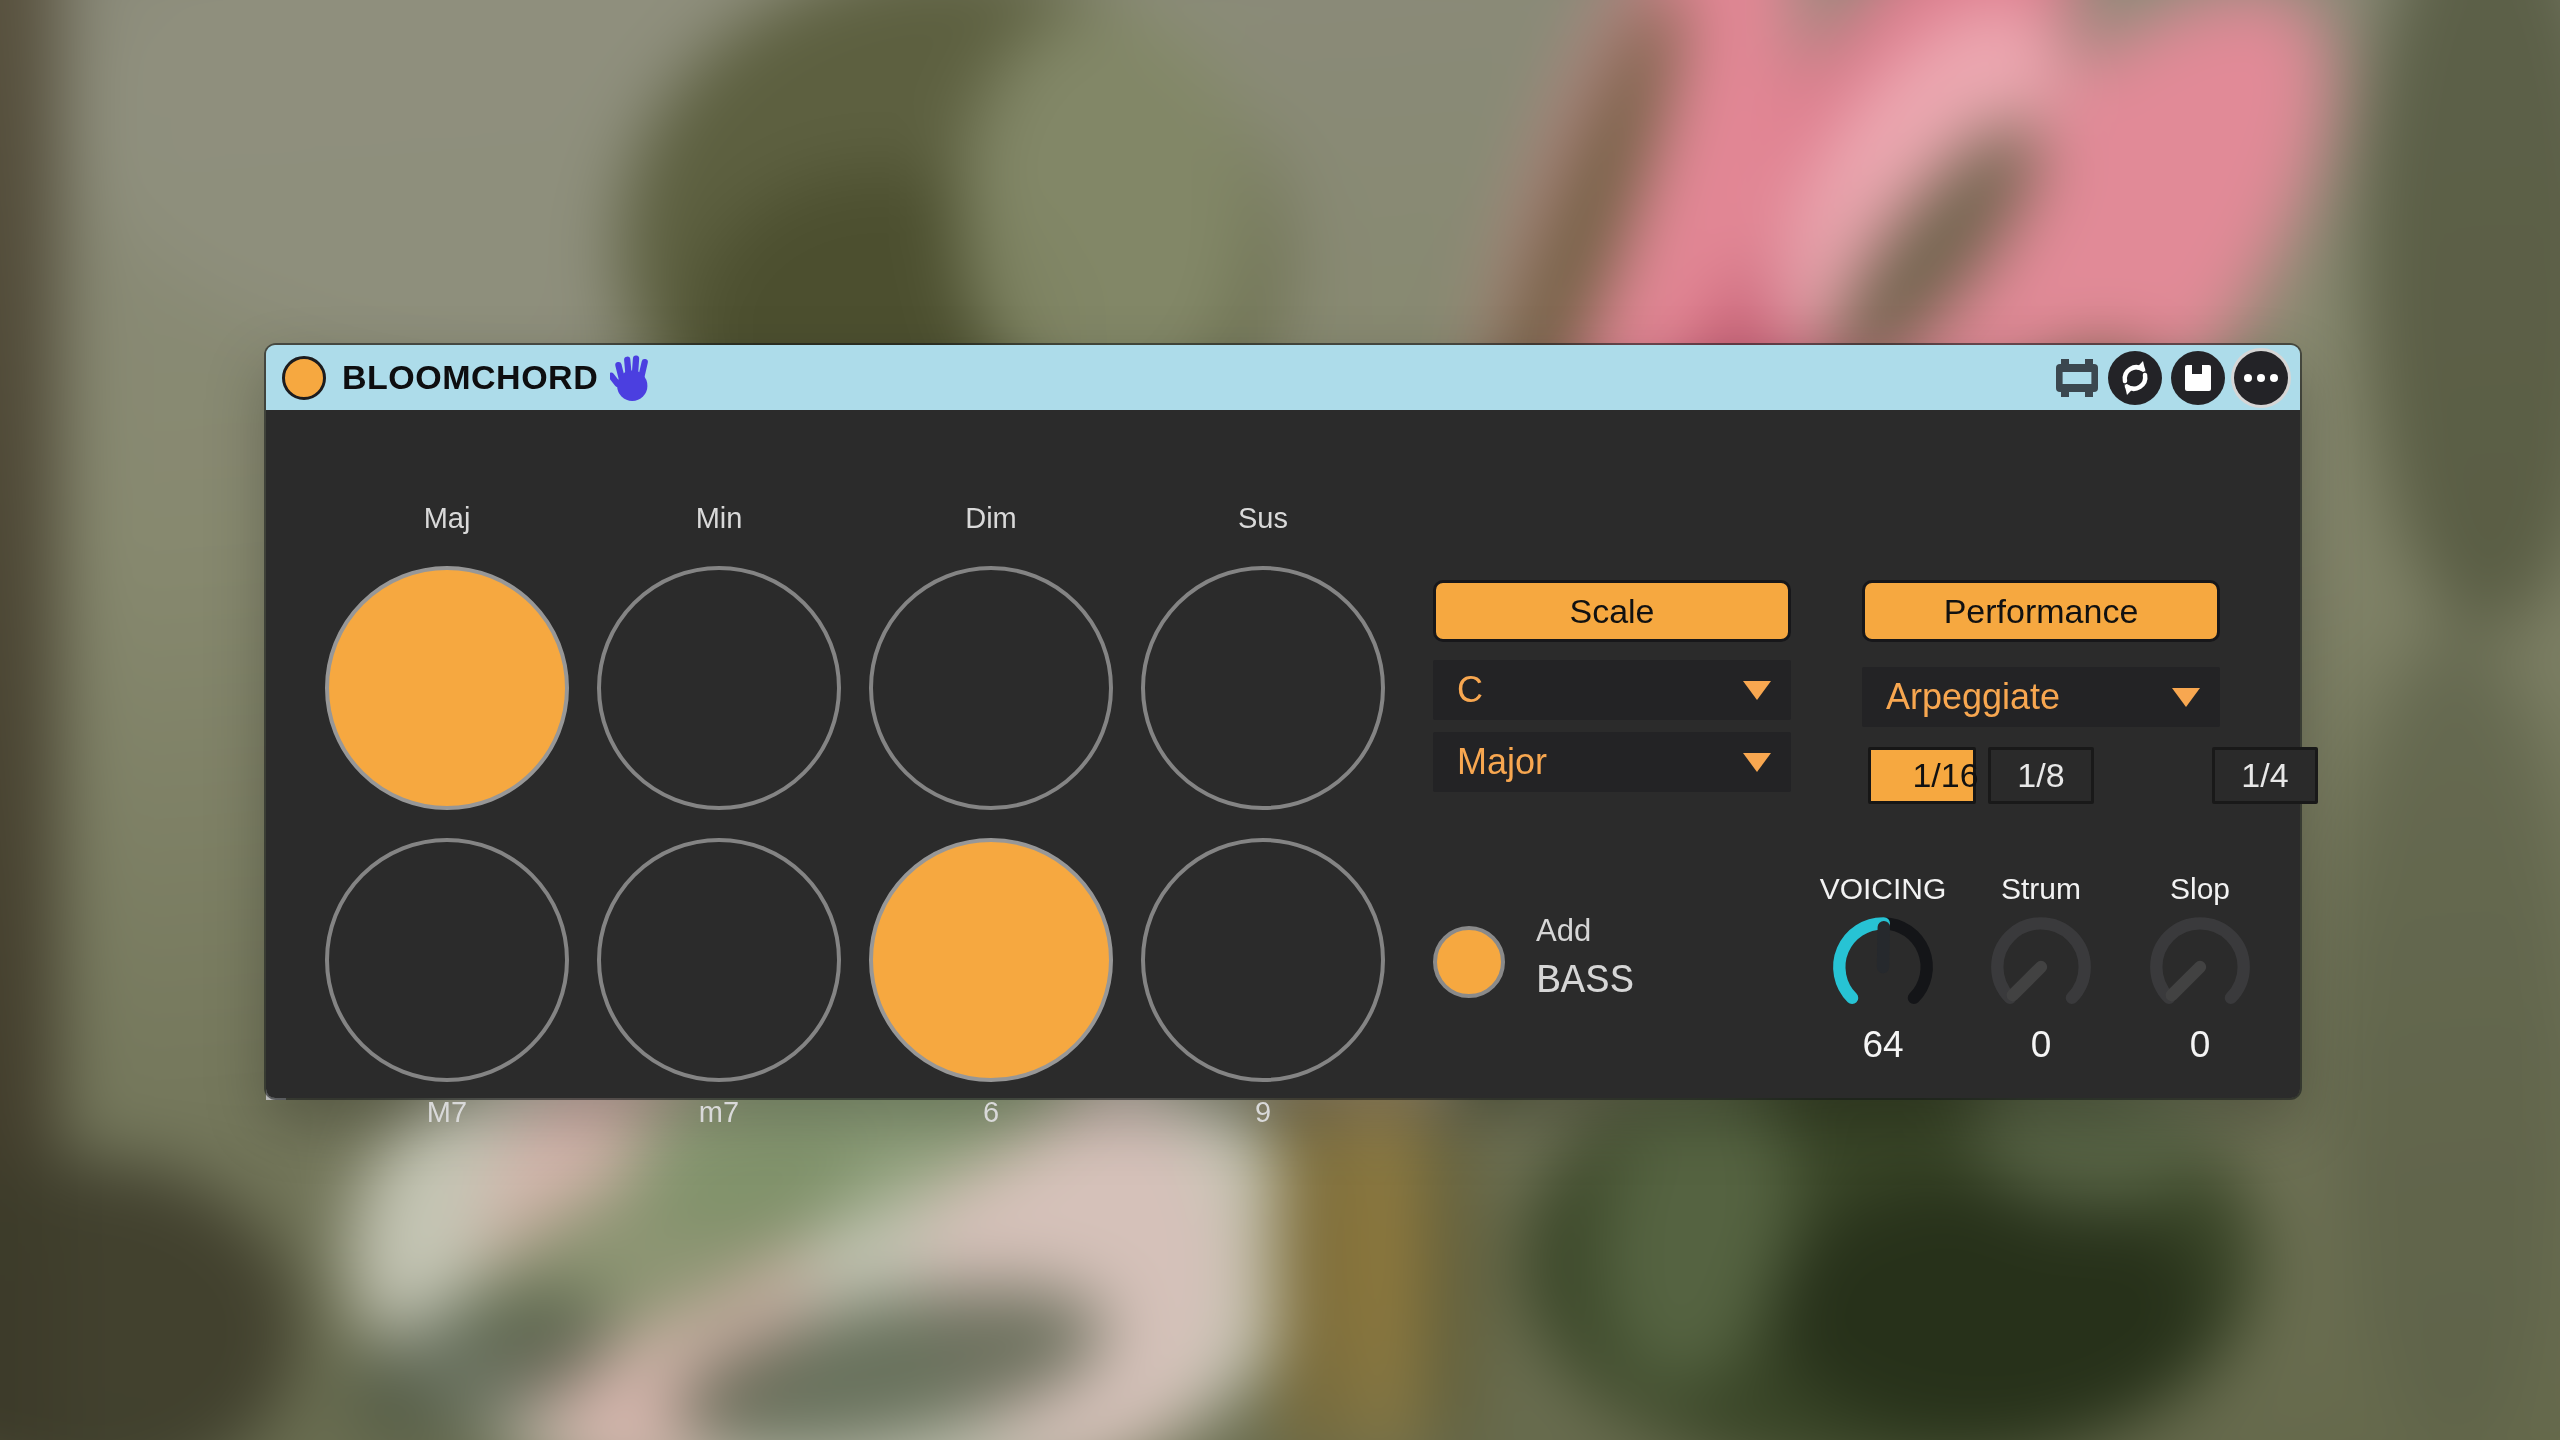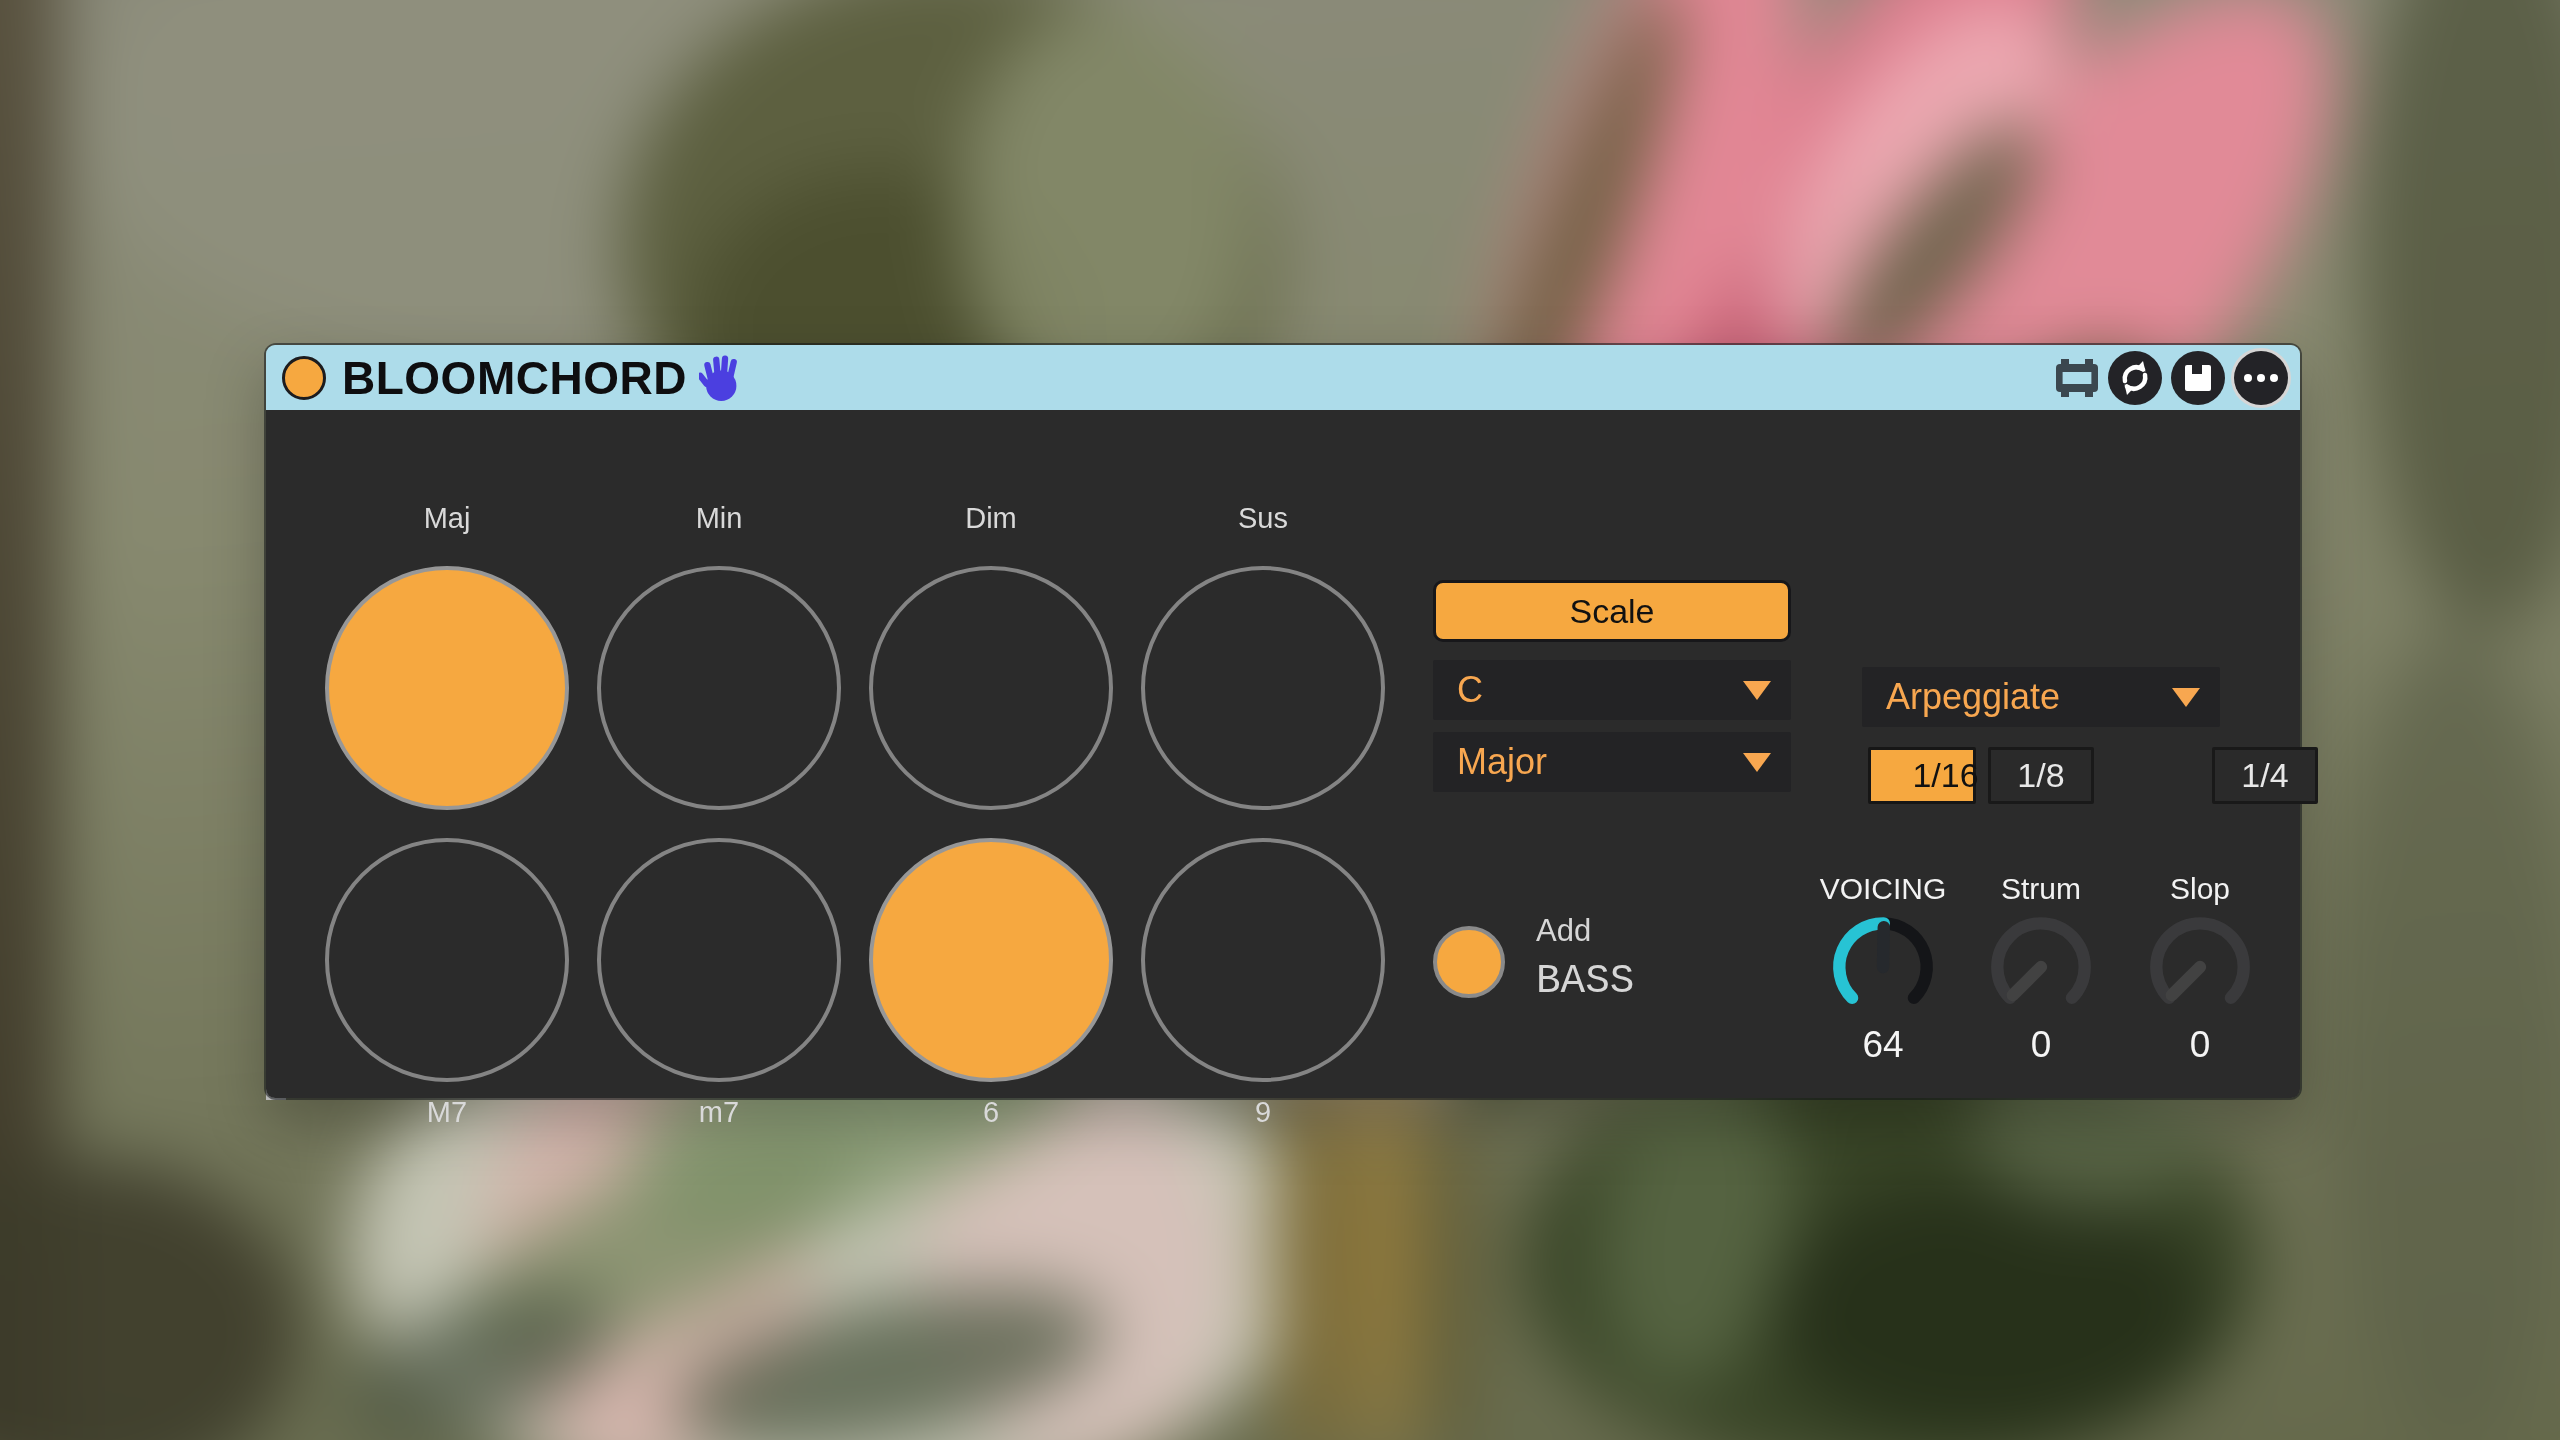--- a/index.html
+++ b/index.html
@@ -47,21 +47,21 @@
   .b35{left:-60px;top:1230px;width:430px;height:340px;background:#3d3c2a;opacity:.9;}
 
   
   .corner-notch{position:absolute;left:266px;top:1080px;width:20px;height:20px;background:#cfcfcf;z-index:1;}
   .device{position:absolute;left:266px;top:345px;width:2034px;height:753px;z-index:2;
     border-radius:10px;box-shadow:0 0 0 2px rgba(18,22,26,.55),0 24px 60px rgba(0,0,0,.25);}
   .titlebar{position:absolute;left:0;top:0;right:0;height:65px;background:var(--tb-blue,#addcea);
     border-radius:9px 9px 0 0;display:flex;align-items:center;padding:0 12px 0 16px;box-sizing:border-box;}
   .tb-toggle{width:44px;height:44px;border-radius:50%;background:var(--orange,#f6a840);
     border:3px solid #1c1c1e;box-sizing:border-box;flex:0 0 auto;}
-  .tb-title{margin-left:16px;font-size:46px;font-weight:700;color:#0e0e10;letter-spacing:.5px;}
+  .tb-title{margin-left:16px;font-size:34px;font-weight:700;color:#0e0e10;letter-spacing:.5px;}
   .tb-hand{margin-left:12px;flex:0 0 auto;}
   .tb-icons{margin-left:auto;display:flex;align-items:center;gap:9px;}
   .tb-btn{width:54px;height:54px;border-radius:50%;background:#232327;display:flex;
     align-items:center;justify-content:center;box-sizing:border-box;}
   .tb-btn.ring{box-shadow:0 0 0 3px #d6d6d6;}
   .dots{display:flex;gap:5px;}
   .dots i{width:8px;height:8px;border-radius:50%;background:#fff;}
 
   .panel{position:absolute;left:0;top:65px;right:0;bottom:0;background:#2b2b2b;border-radius:0 0 9px 9px;}
 
@@ -232,20 +232,21 @@
       <div class="hdr-btn scale-hdr">Scale</div>
       <div class="dd dd-root">
         <span>C</span>
         <div class="tri"></div>
       </div>
       <div class="dd dd-mode">
         <span>Major</span>
         <div class="tri"></div>
       </div>
 
+      <div class="hdr-btn perf-hdr">Performance</div>
       <div class="dd dd-perf">
         <span>Arpeggiate</span>
         <div class="tri"></div>
       </div>
       <div class="rate r0 active">1/16</div>
       <div class="rate r1">1/8</div>
       <div class="rate r2">1/4</div>
 
       <div class="bass-toggle"></div>
       <div class="bass-text">

